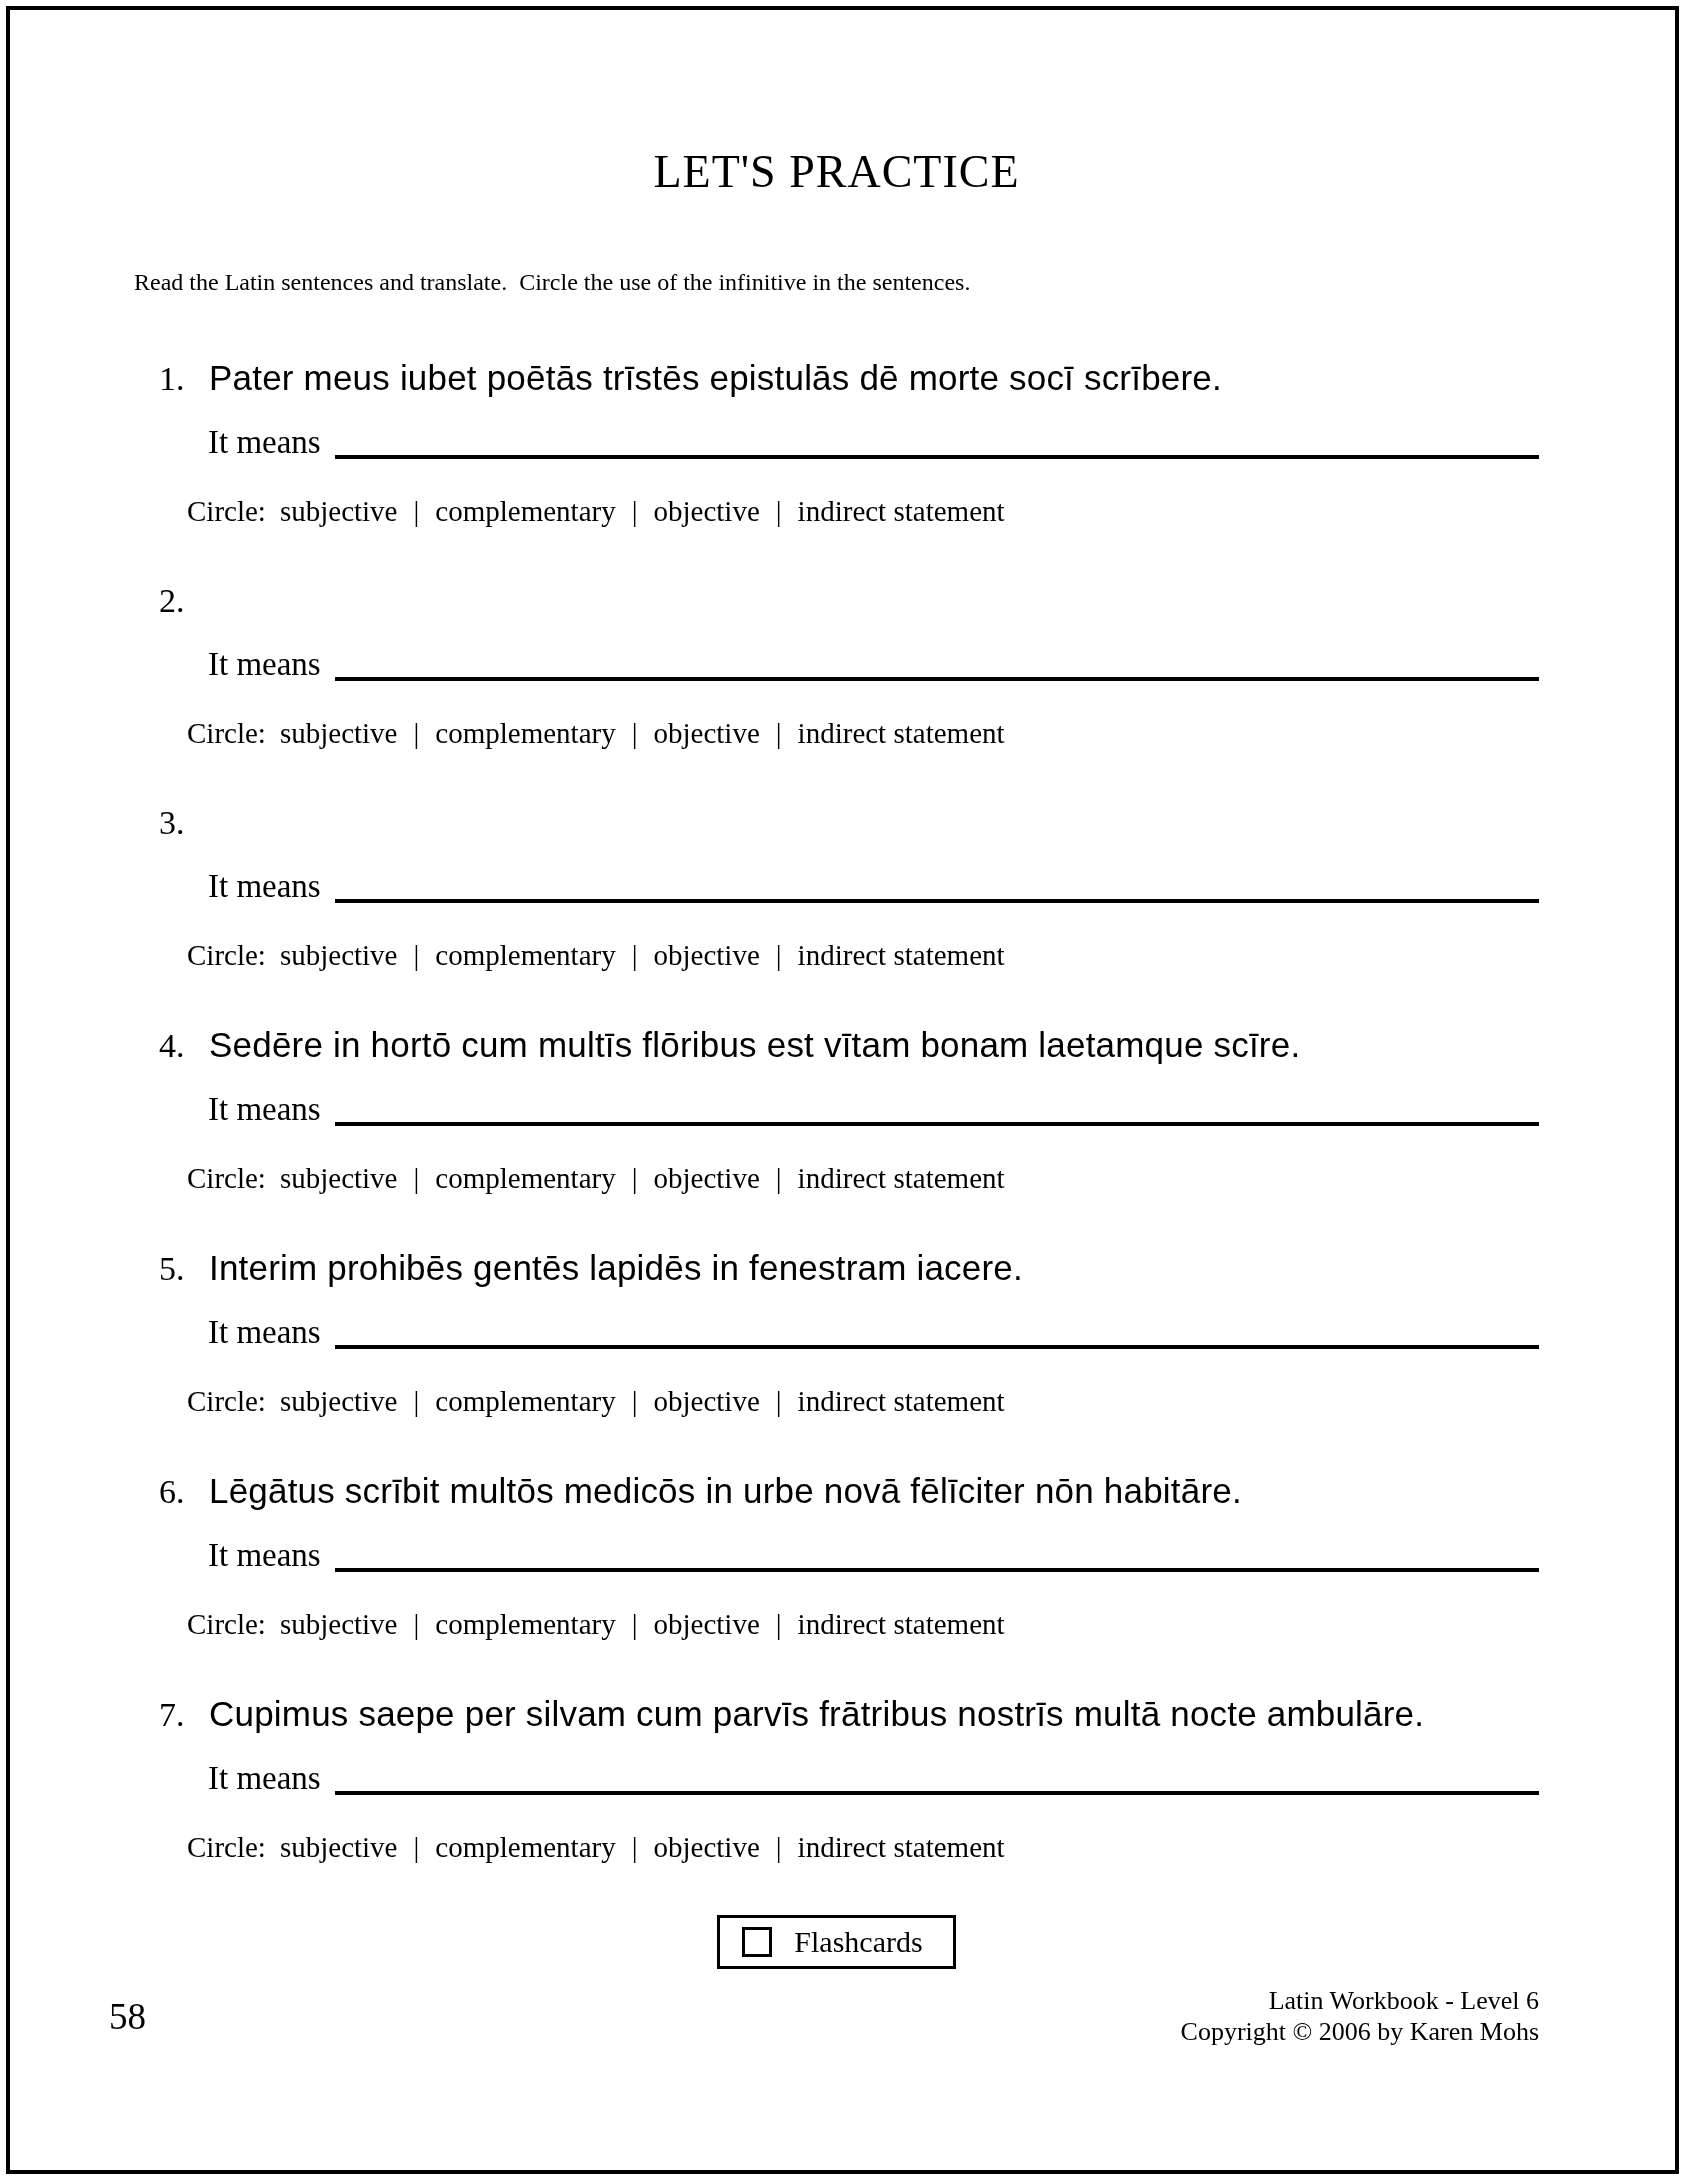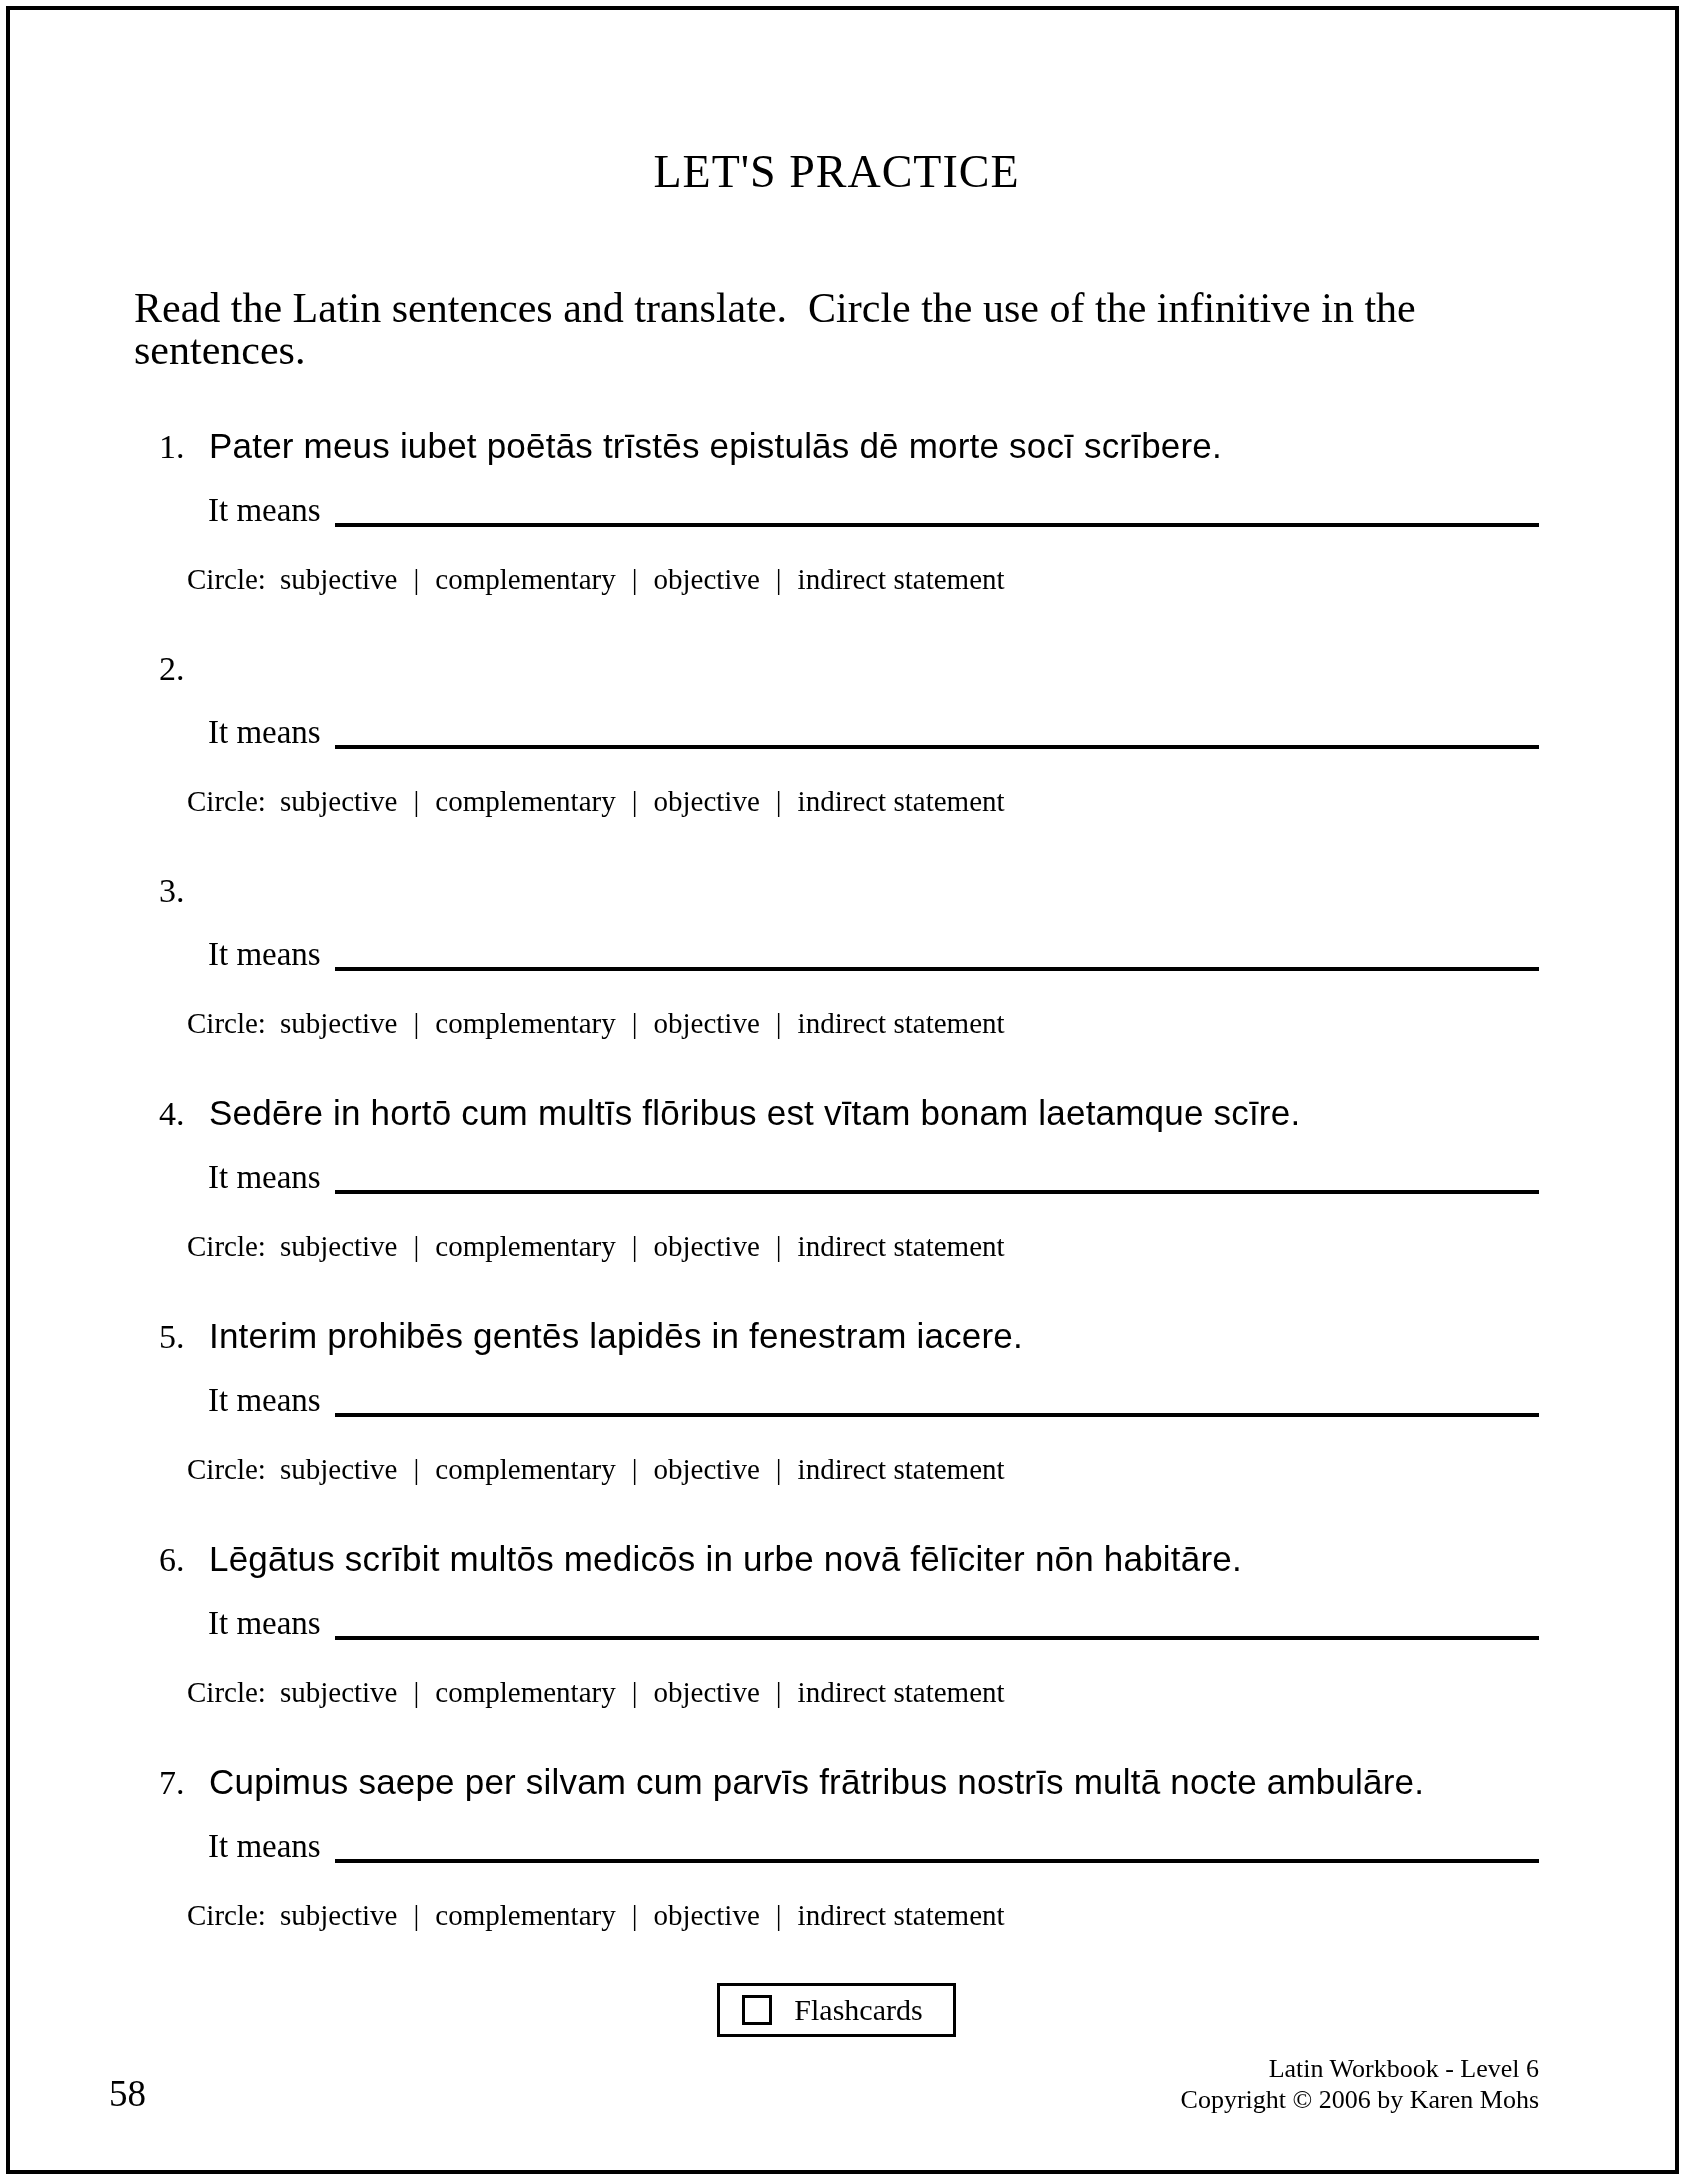--- a/index.html
+++ b/index.html
@@ -29,22 +29,22 @@
   }
   .title {
     text-align: center;
     font-size: 46px;
     font-weight: normal;
     letter-spacing: 1px;
     margin: 0;
     line-height: 53px;
   }
   .instructions {
-    margin-top: 89px;
-    font-size: 42px;
+    margin-top: 63px;
+    font-size: 24px;
     line-height: 42px;
     white-space: pre-wrap;
   }
   .items { margin-top: 53px; }
   .item { margin-bottom: 50px; }
   .sentence-row {
     display: flex;
     align-items: baseline;
     margin-left: 25px;
     line-height: 44px;
@@ -102,21 +102,21 @@
     display: inline-block;
     background: #ffffff;
   }
   .flashcards-label {
     font-size: 30px;
     margin-left: 22px;
   }
   .footer {
     display: flex;
     justify-content: space-between;
-    align-items: flex-end;
+    align-items: center;
     margin-top: 16px;
   }
   .page-number {
     font-size: 37px;
     margin-left: -25px;
   }
   .footer-right {
     text-align: right;
     font-size: 26px;
     line-height: 31px;

